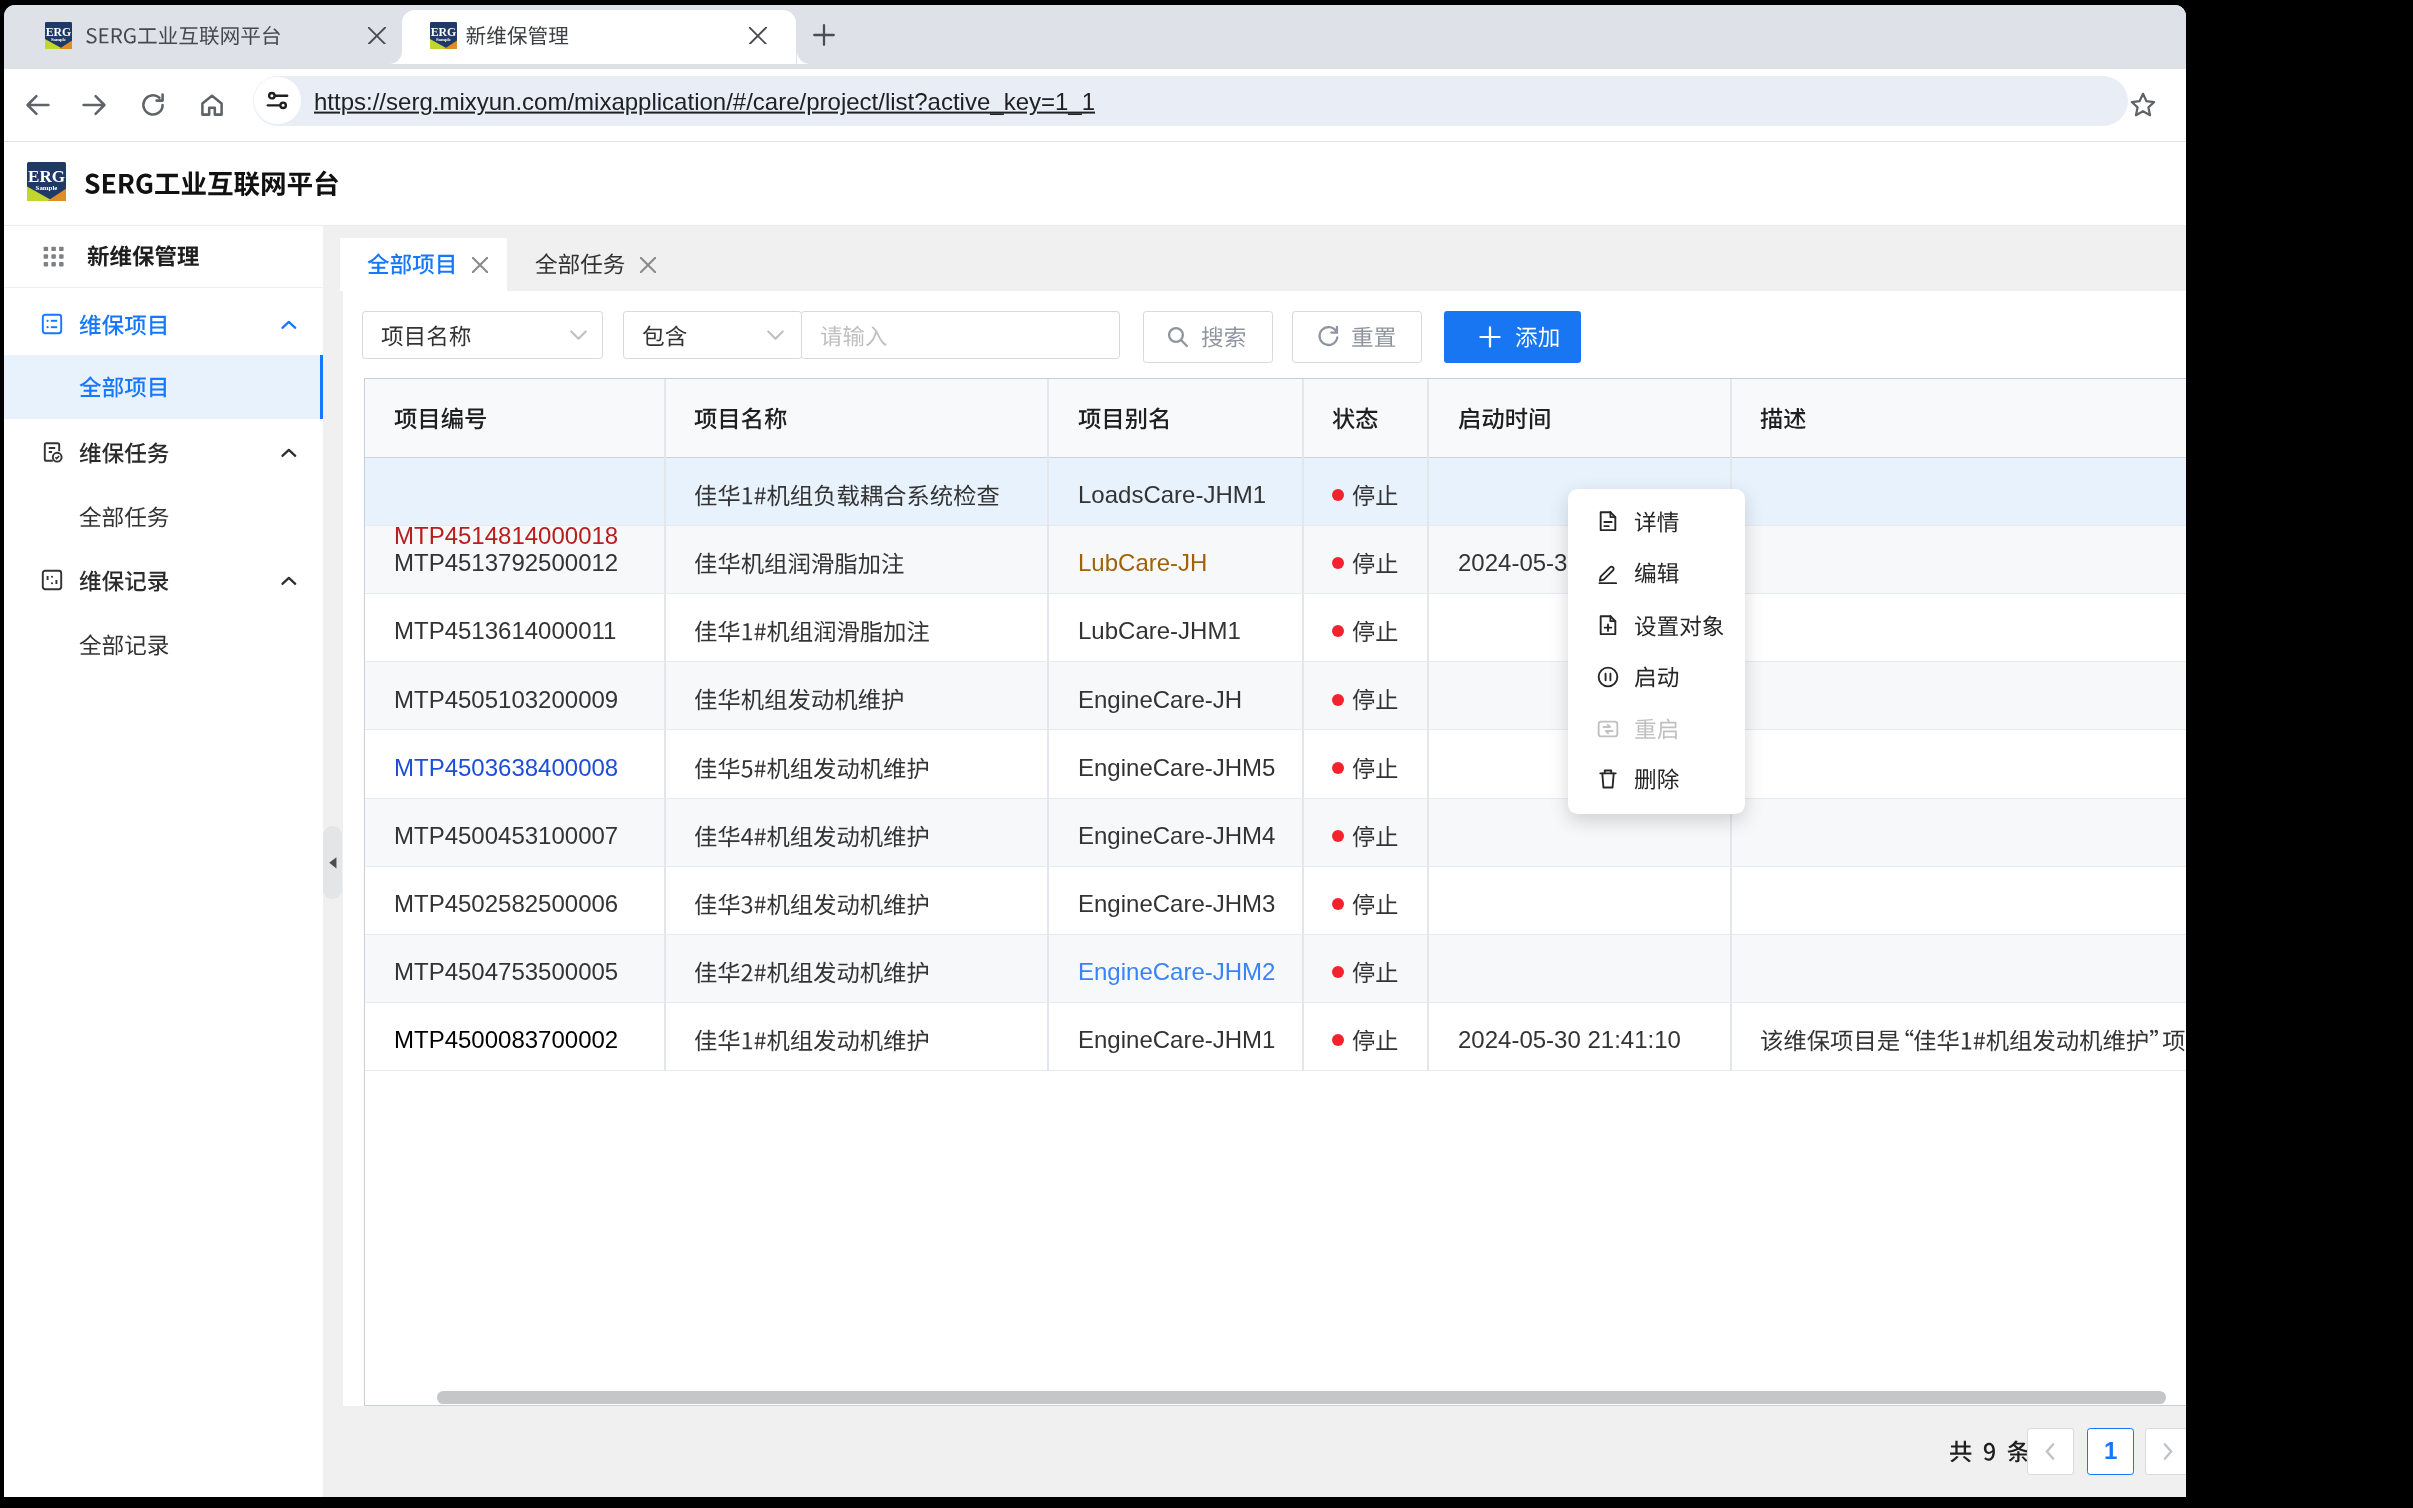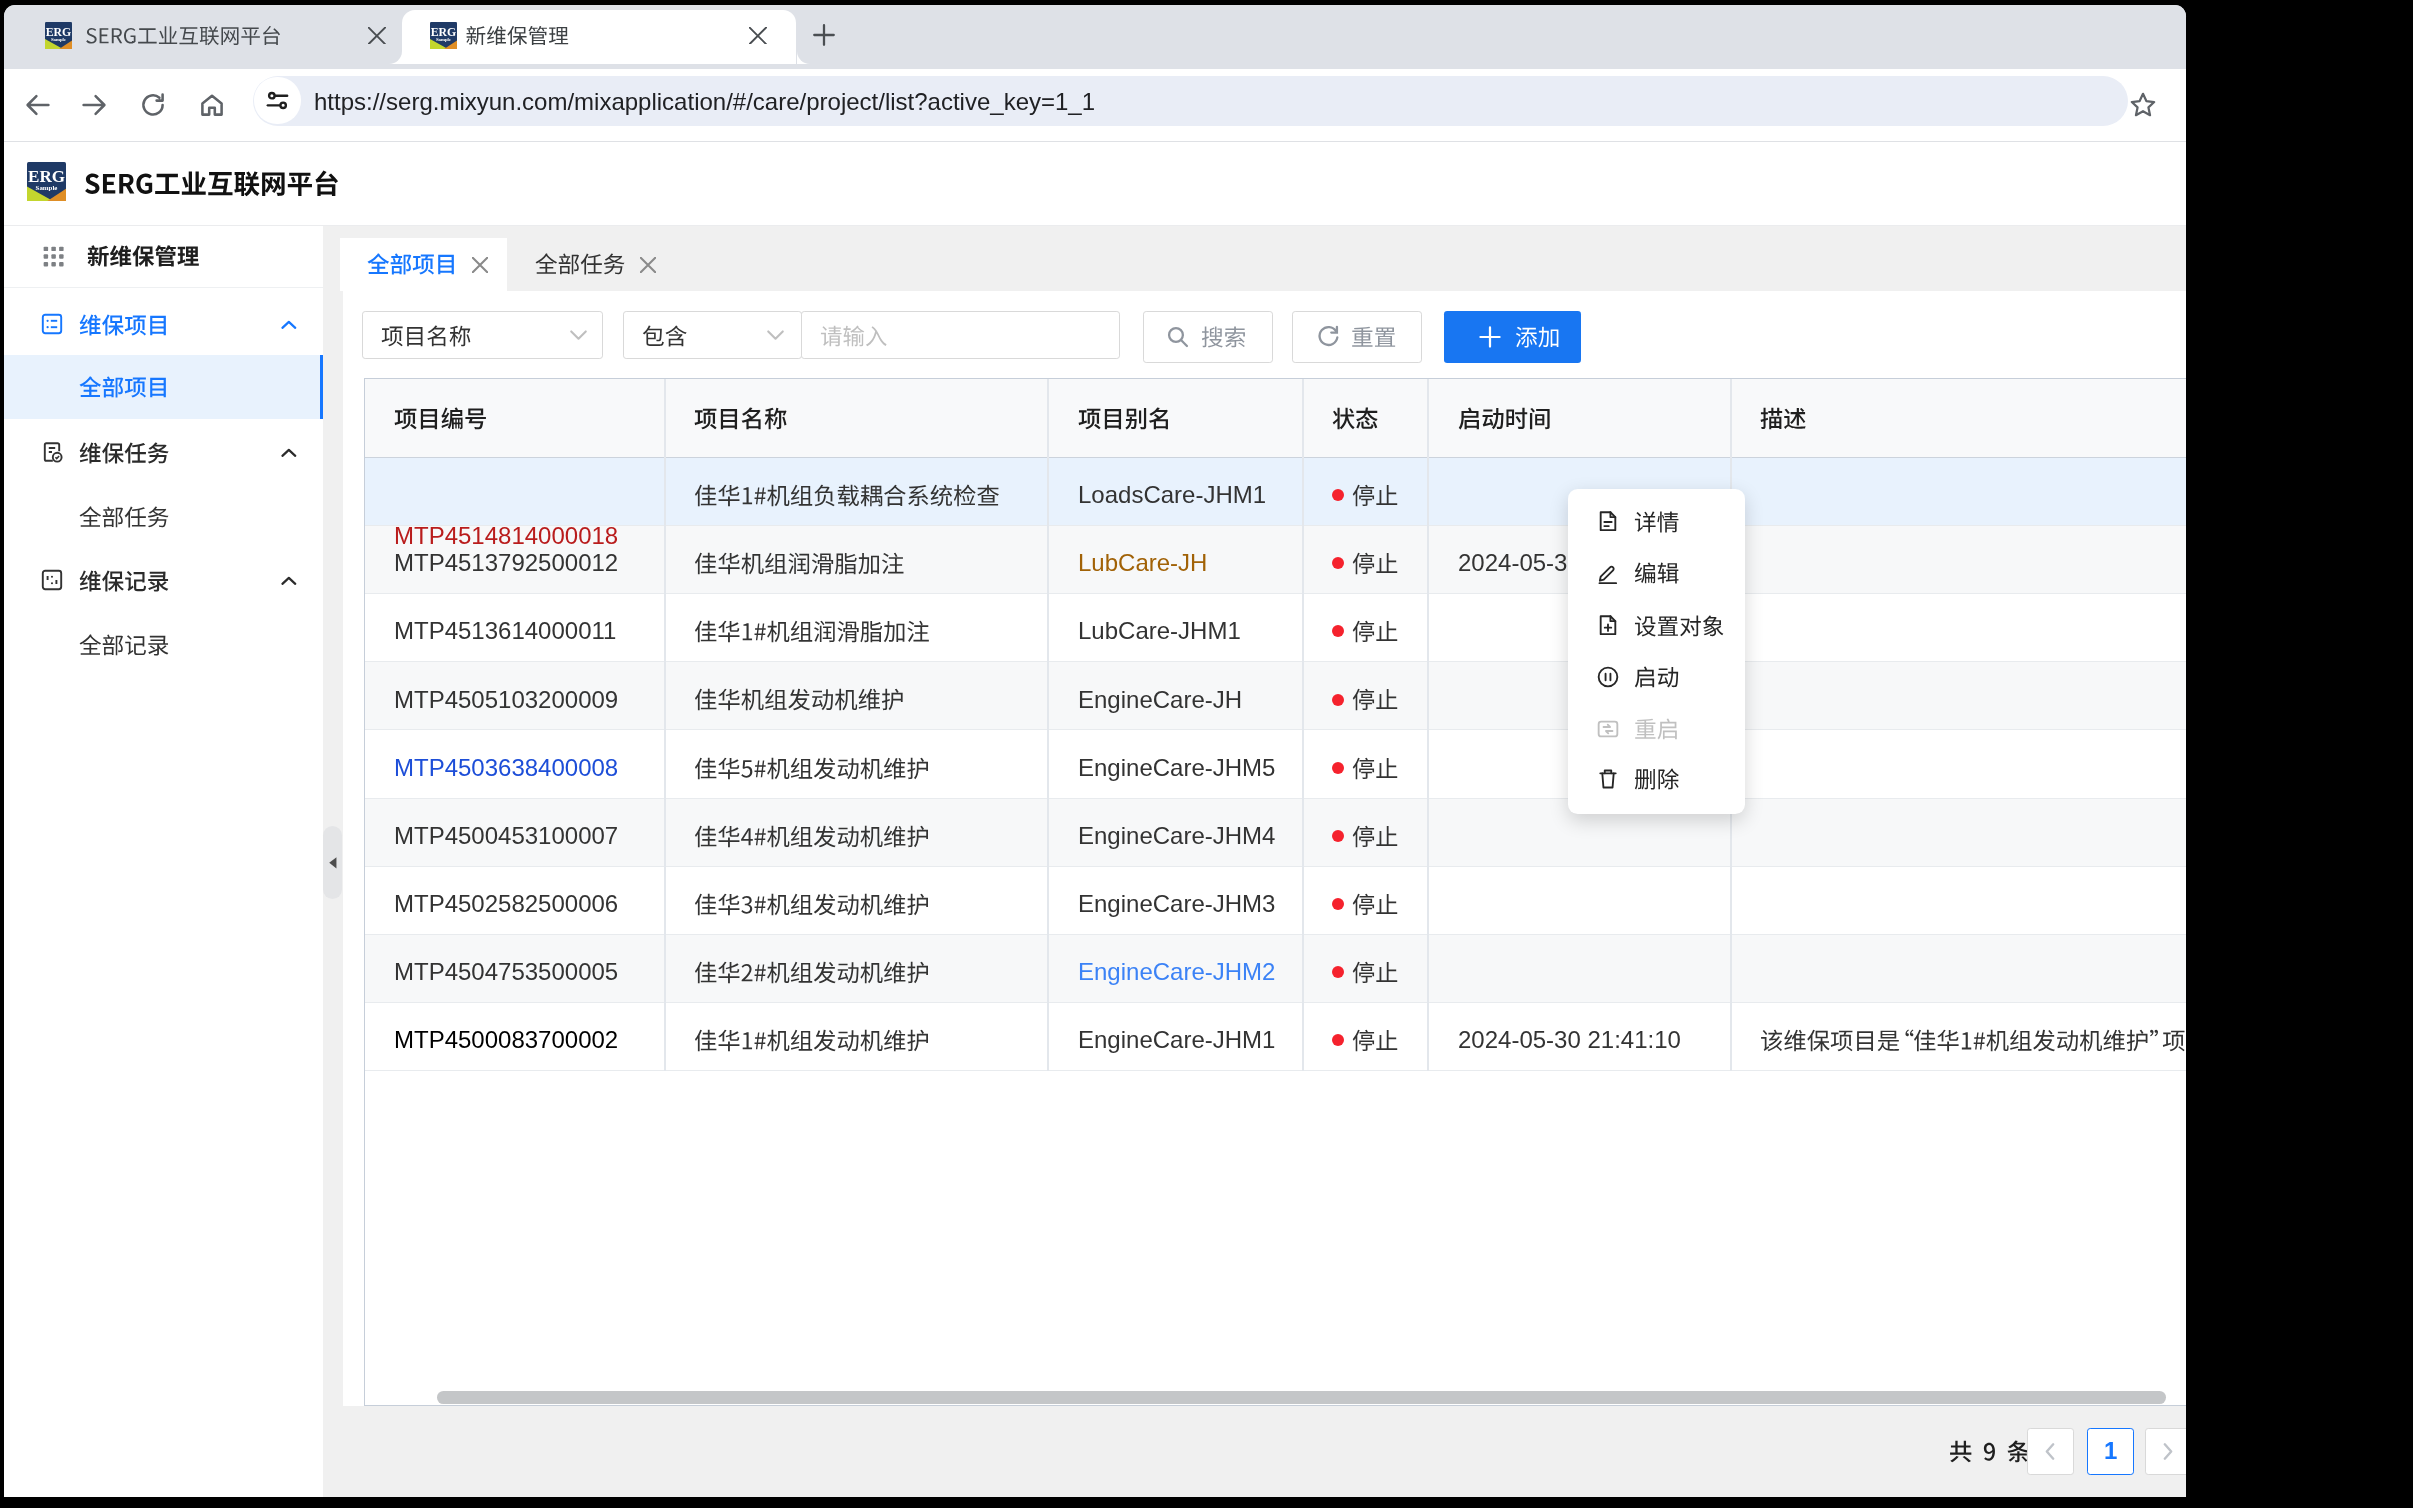--- a/index.html
+++ b/index.html
@@ -203,21 +203,21 @@
       <path d="M8 18 L20 8.5 L32 18 V32 H23.5 V23.5 H16.5 V32 H8 Z"></path>
     </svg>
     <div style="position:absolute;left:249px;top:71px;width:1875px;height:50px;background:#e9edf6;border-radius:25px;"></div>
     <div style="position:absolute;left:250px;top:72px;width:47px;height:47px;background:#fff;border-radius:23px;"></div>
     <svg style="position:absolute;left:259px;top:81px" width="29" height="29" viewBox="0 0 36 36" fill="none" stroke="#1f1f1f" stroke-width="3" stroke-linecap="round">
       <circle cx="11" cy="12" r="3.4"></circle>
       <path d="M15.5 12 H30"></path>
       <circle cx="25" cy="24" r="3.4"></circle>
       <path d="M6 24 H20.5"></path>
     </svg>
-    <div style="position:absolute;left:310px;top:97px;transform:translateY(-50%);font:400 24px/1.2 'Liberation Sans',sans-serif;color:#202124;letter-spacing:0;white-space:pre;">https://serg.mixyun.com/mixapplication/#/care/project/list?active_key=1_1</div>
+    <div style="position:absolute;left:310px;top:97px;transform:translateY(-50%);font:400 24px/1.2 'Liberation Sans',sans-serif;color:#202124;letter-spacing:0;white-space:pre;text-decoration:underline;">https://serg.mixyun.com/mixapplication/#/care/project/list?active_key=1_1</div>
     <svg style="position:absolute;left:2123px;top:84px" width="32" height="32" viewBox="0 0 40 40" fill="none" stroke="#5f6368" stroke-width="3.2" stroke-linecap="round" stroke-linejoin="round">
       <path d="M20 6 L24.2 15.1 L34 16.3 L26.8 23 L28.8 32.7 L20 27.8 L11.2 32.7 L13.2 23 L6 16.3 L15.8 15.1 Z" stroke-width="2.8"></path>
     </svg>
     <svg style="position:absolute;left:2211px;top:84px" width="32" height="32" viewBox="0 0 40 40" fill="none" stroke="#5f6368" stroke-width="3.2" stroke-linecap="round" stroke-linejoin="round">
       <path d="M14.5 12 h4.3 a4.3 4.3 0 1 1 7.4 0 H30.5 a2 2 0 0 1 2 2 v16 a2 2 0 0 1 -2 2 h-16 a2 2 0 0 1 -2 -2 v-4.8 a4.3 4.3 0 1 1 0 -8.4 V14 a2 2 0 0 1 2 -2 Z" stroke-width="2.8"></path>
     </svg>
     <div style="position:absolute;left:2257px;top:85px;width:2.4px;height:29px;background:#a8c7fa;border-radius:1.6px;"></div>
     <div style="position:absolute;left:2295px;top:83px;width:34px;height:34px;background:#e2477d;border-radius:50%;"></div>
     <div style="position:absolute;left:2306px;top:101px;transform:translateY(-50%);font:400 20px/1.2 'Liberation Sans',sans-serif;color:#fff;letter-spacing:0;white-space:pre;">G</div>
     <div style="position:absolute;left:2368px;top:88px;width:4.8px;height:4.8px;background:#5f6368;border-radius:50%;"></div>

